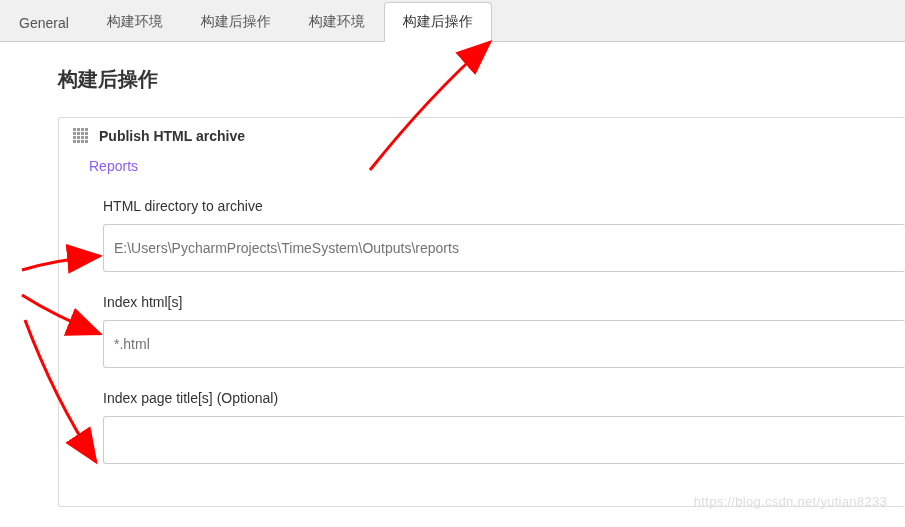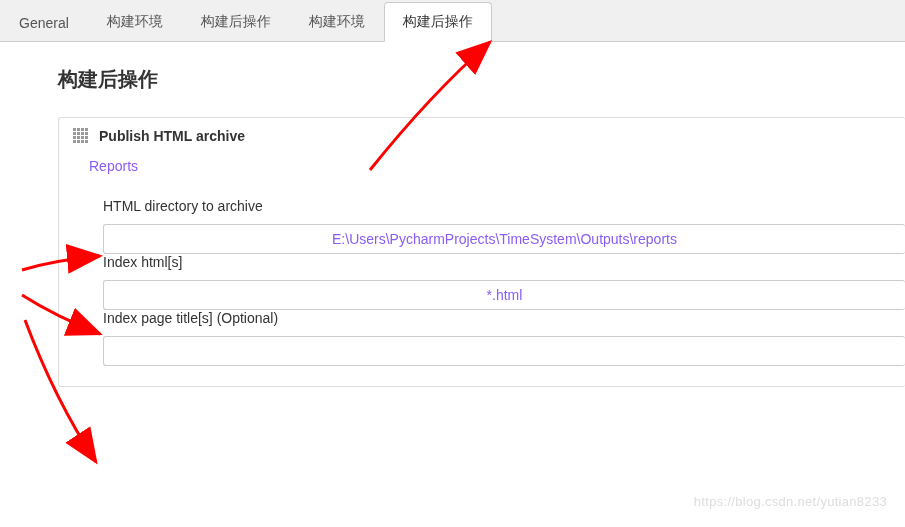--- a/index.html
+++ b/index.html
@@ -9,23 +9,23 @@
     .tab.active { background: #fff; border: 1px solid #ccc; border-bottom: 1px solid #fff; margin-bottom: -1px; border-radius: 4px 4px 0 0; color: #333; }
     .page-body { padding: 24px 0 0 58px; }
     .section-title { font-size: 20px; font-weight: 700; color: #333; margin-bottom: 24px; }
     .block { border: 1px solid #ddd; border-radius: 3px; margin-right: 0; border-right: none; padding: 6px 0 20px 0; }
     .block-header { display: flex; align-items: center; padding: 4px 14px 6px 14px; }
     .drag-icon { width: 16px; height: 16px; margin-right: 10px; display: grid; grid-template-columns: repeat(4, 3px); grid-template-rows: repeat(4, 3px); gap: 1px; }
     .drag-icon span { background: #999; display: block; }
     .block-title { font-size: 14px; font-weight: 700; color: #333; }
     .reports-label { font-size: 14px; color: #8b5cf6; margin: 8px 0 0 30px; }
     .fields { margin-left: 44px; margin-top: 24px; }
-    .field { }
+    .field { margin-bottom: 22px; }
     .field-label { font-size: 14px; color: #333; margin-bottom: 10px; display: block; }
-    .field-input { width: 100%; height: 30px; border: 1px solid #ccc; border-radius: 3px; padding: 0 10px; font-size: 14px; color: #8b5cf6; font-family: inherit; border-right: none; text-align: center; }
+    .field-input { width: 100%; height: 48px; border: 1px solid #ccc; border-radius: 3px; padding: 0 10px; font-size: 14px; color: #737373; font-family: inherit; border-right: none; }
     .arrow-overlay { position: absolute; top: 0; left: 0; pointer-events: none; }
     .watermark { position: absolute; bottom: 18px; right: 18px; font-size: 13px; color: #ddd; letter-spacing: 0.3px; pointer-events: none; }
   </style>
 </head>
 <body>
 
 <div class="tabs-bar">
   <div class="tab">General</div>
   <div class="tab">构建环境</div>
   <div class="tab">构建后操作</div>

